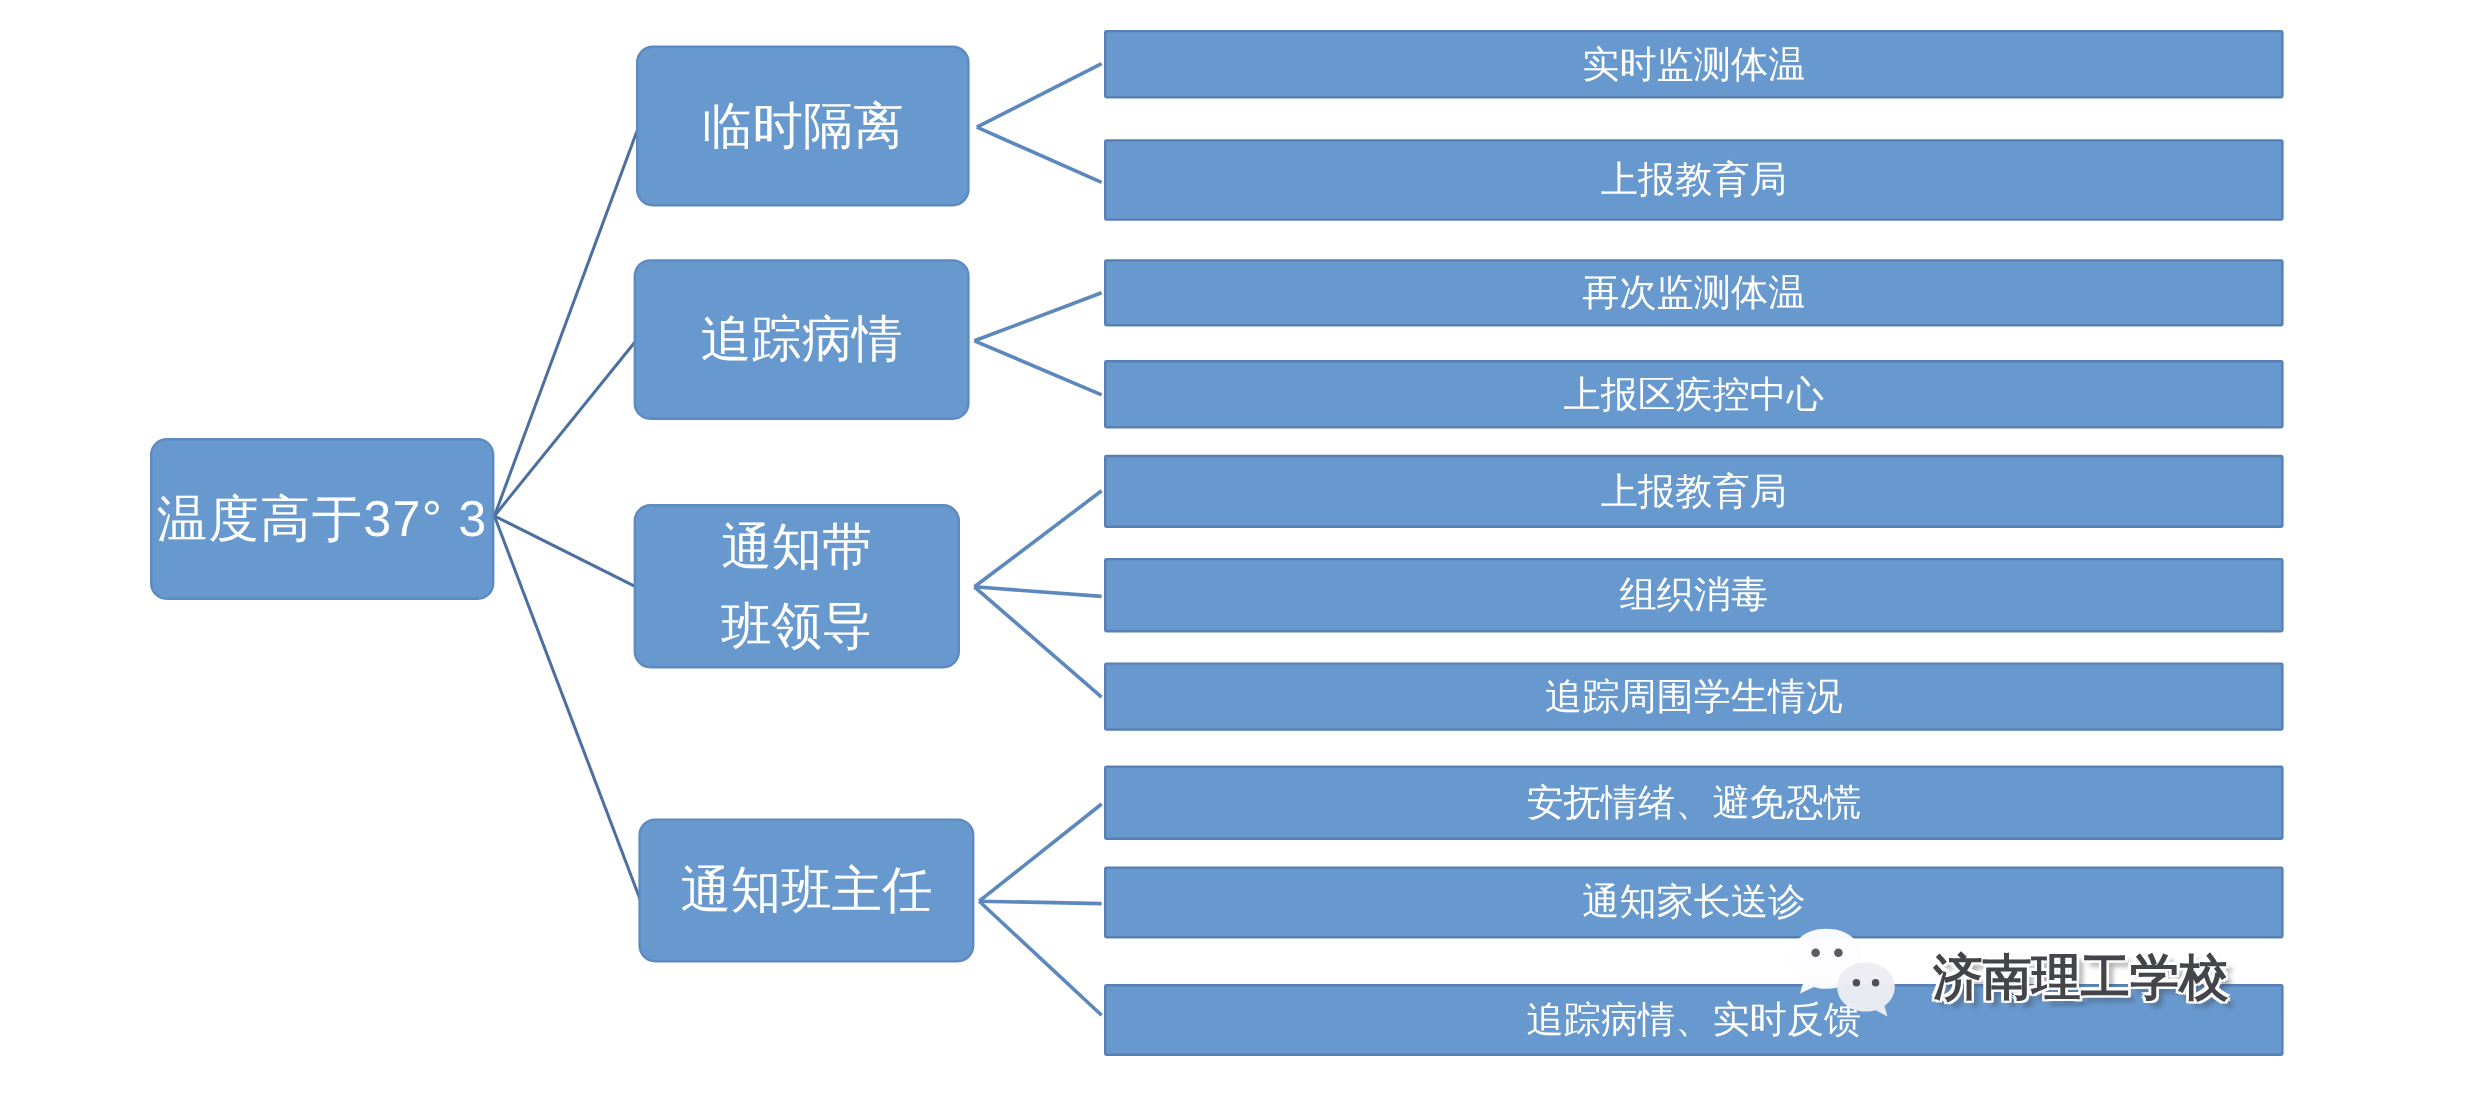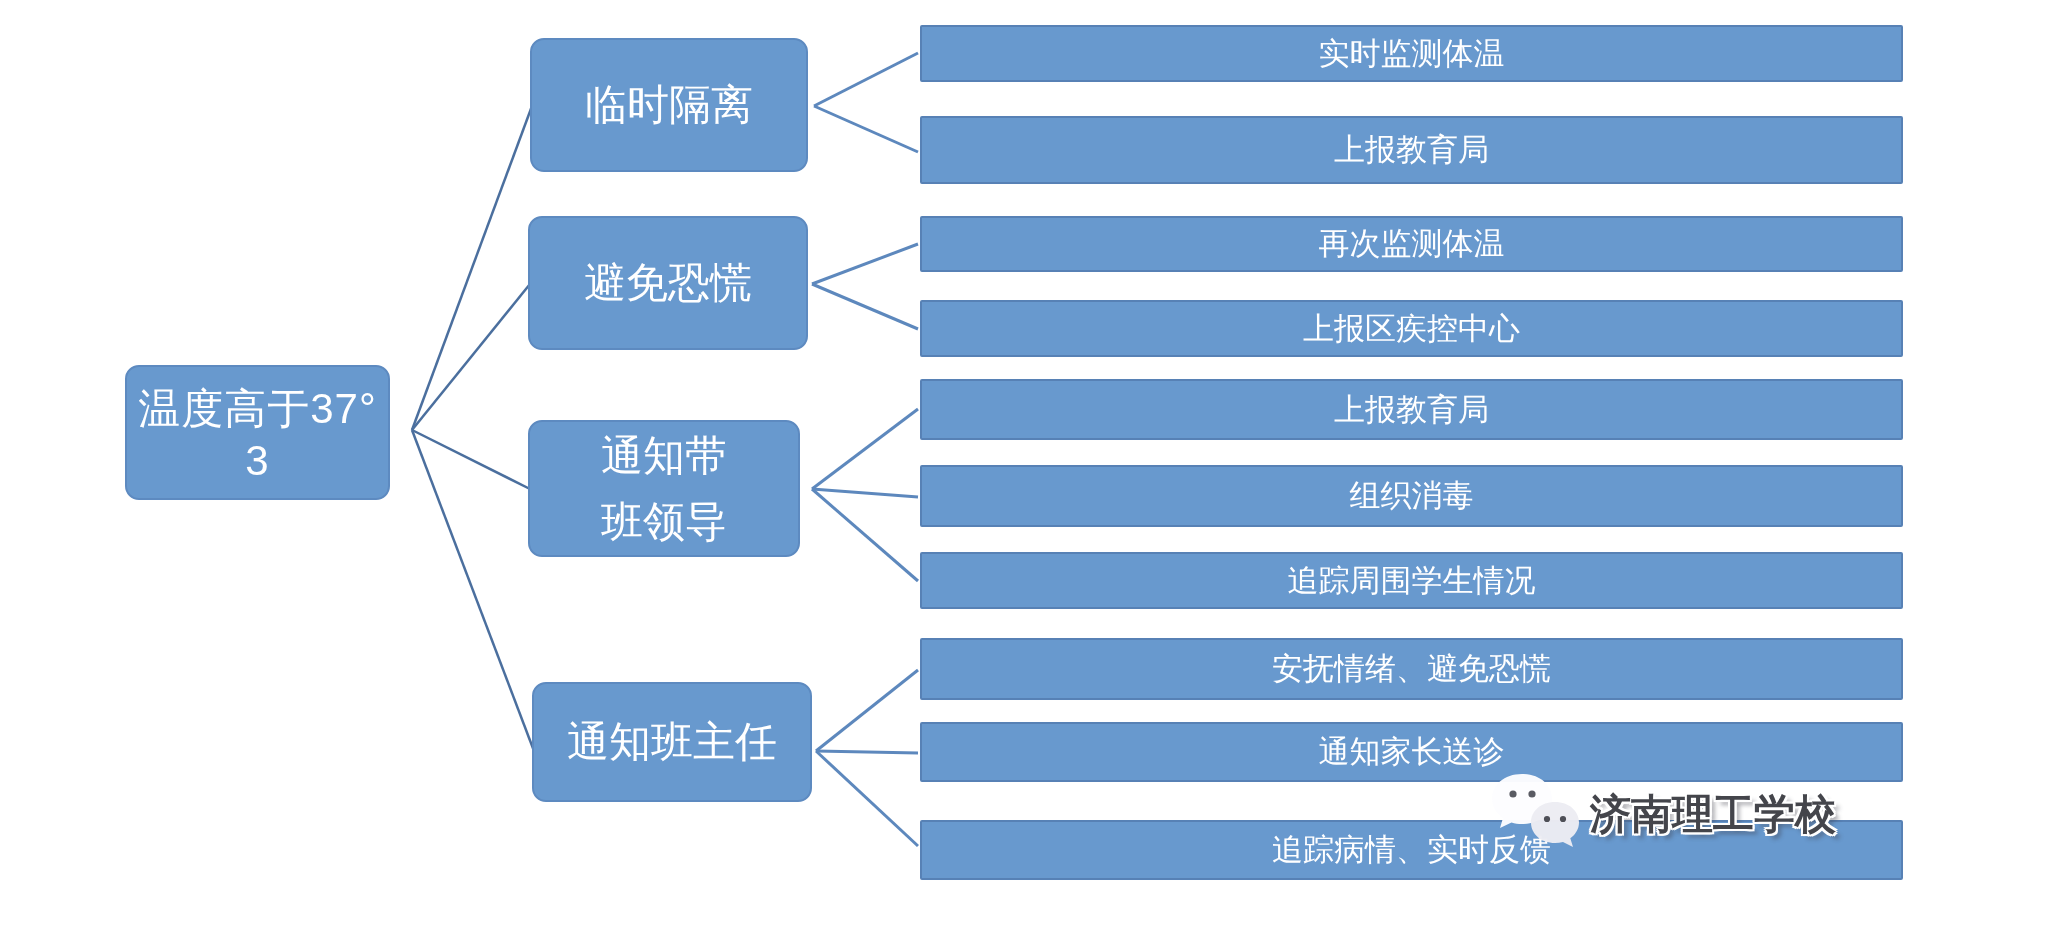--- a/index.html
+++ b/index.html
@@ -42,20 +42,21 @@
   .two-line { white-space: pre-line; line-height: 1.55; }
   .root-label { letter-spacing: 1px; }
   
   #watermark {
     position: absolute;
     left: 1488px;
     top: 768px;
     display: flex;
     align-items: center;
     z-index: 5;
+    gap: 21px;
   }
   #wm-icon { width: 96px; height: 92px; position: relative; flex: 0 0 auto; }
   #wm-text {
     font-size: 41px;
     color: #44454b;
     font-weight: bold;
     margin-left: 6px;
     white-space: nowrap;
     text-shadow:
       -2px -2px 0 #ffffff, 2px -2px 0 #ffffff,
@@ -89,29 +90,29 @@
       <line x1="812" y1="489" x2="918" y2="409"></line>
       <line x1="812" y1="489" x2="918" y2="497"></line>
       <line x1="812" y1="489" x2="918" y2="581"></line>
 
       <line x1="816" y1="751" x2="918" y2="670"></line>
       <line x1="816" y1="751" x2="918" y2="753"></line>
       <line x1="816" y1="751" x2="918" y2="846"></line>
     </g>
   </svg>
 
-  <div class="node rounded" style="left:125px; top:365px; width:265px; height:135px;text-align:center;">
+  <div class="node rounded" style="left:125px; top:365px; width:287px; height:135px;text-align:center;">
     <span class="root-label">温度高于37° 3</span>
   </div>
 
   <div class="node rounded" style="left:530px; top:38px; width:278px; height:134px;">
     <span>临时隔离</span>
   </div>
   <div class="node rounded" style="left:528px; top:216px; width:280px; height:134px;">
-    <span>避免恐慌</span>
+    <span>追踪病情</span>
   </div>
   <div class="node rounded" style="left:528px; top:420px; width:272px; height:137px;">
     <span class="two-line">通知带
 班领导</span>
   </div>
   <div class="node rounded" style="left:532px; top:682px; width:280px; height:120px;">
     <span>通知班主任</span>
   </div>
 
   <div class="node leaf" style="top:25px; height:57px;">

